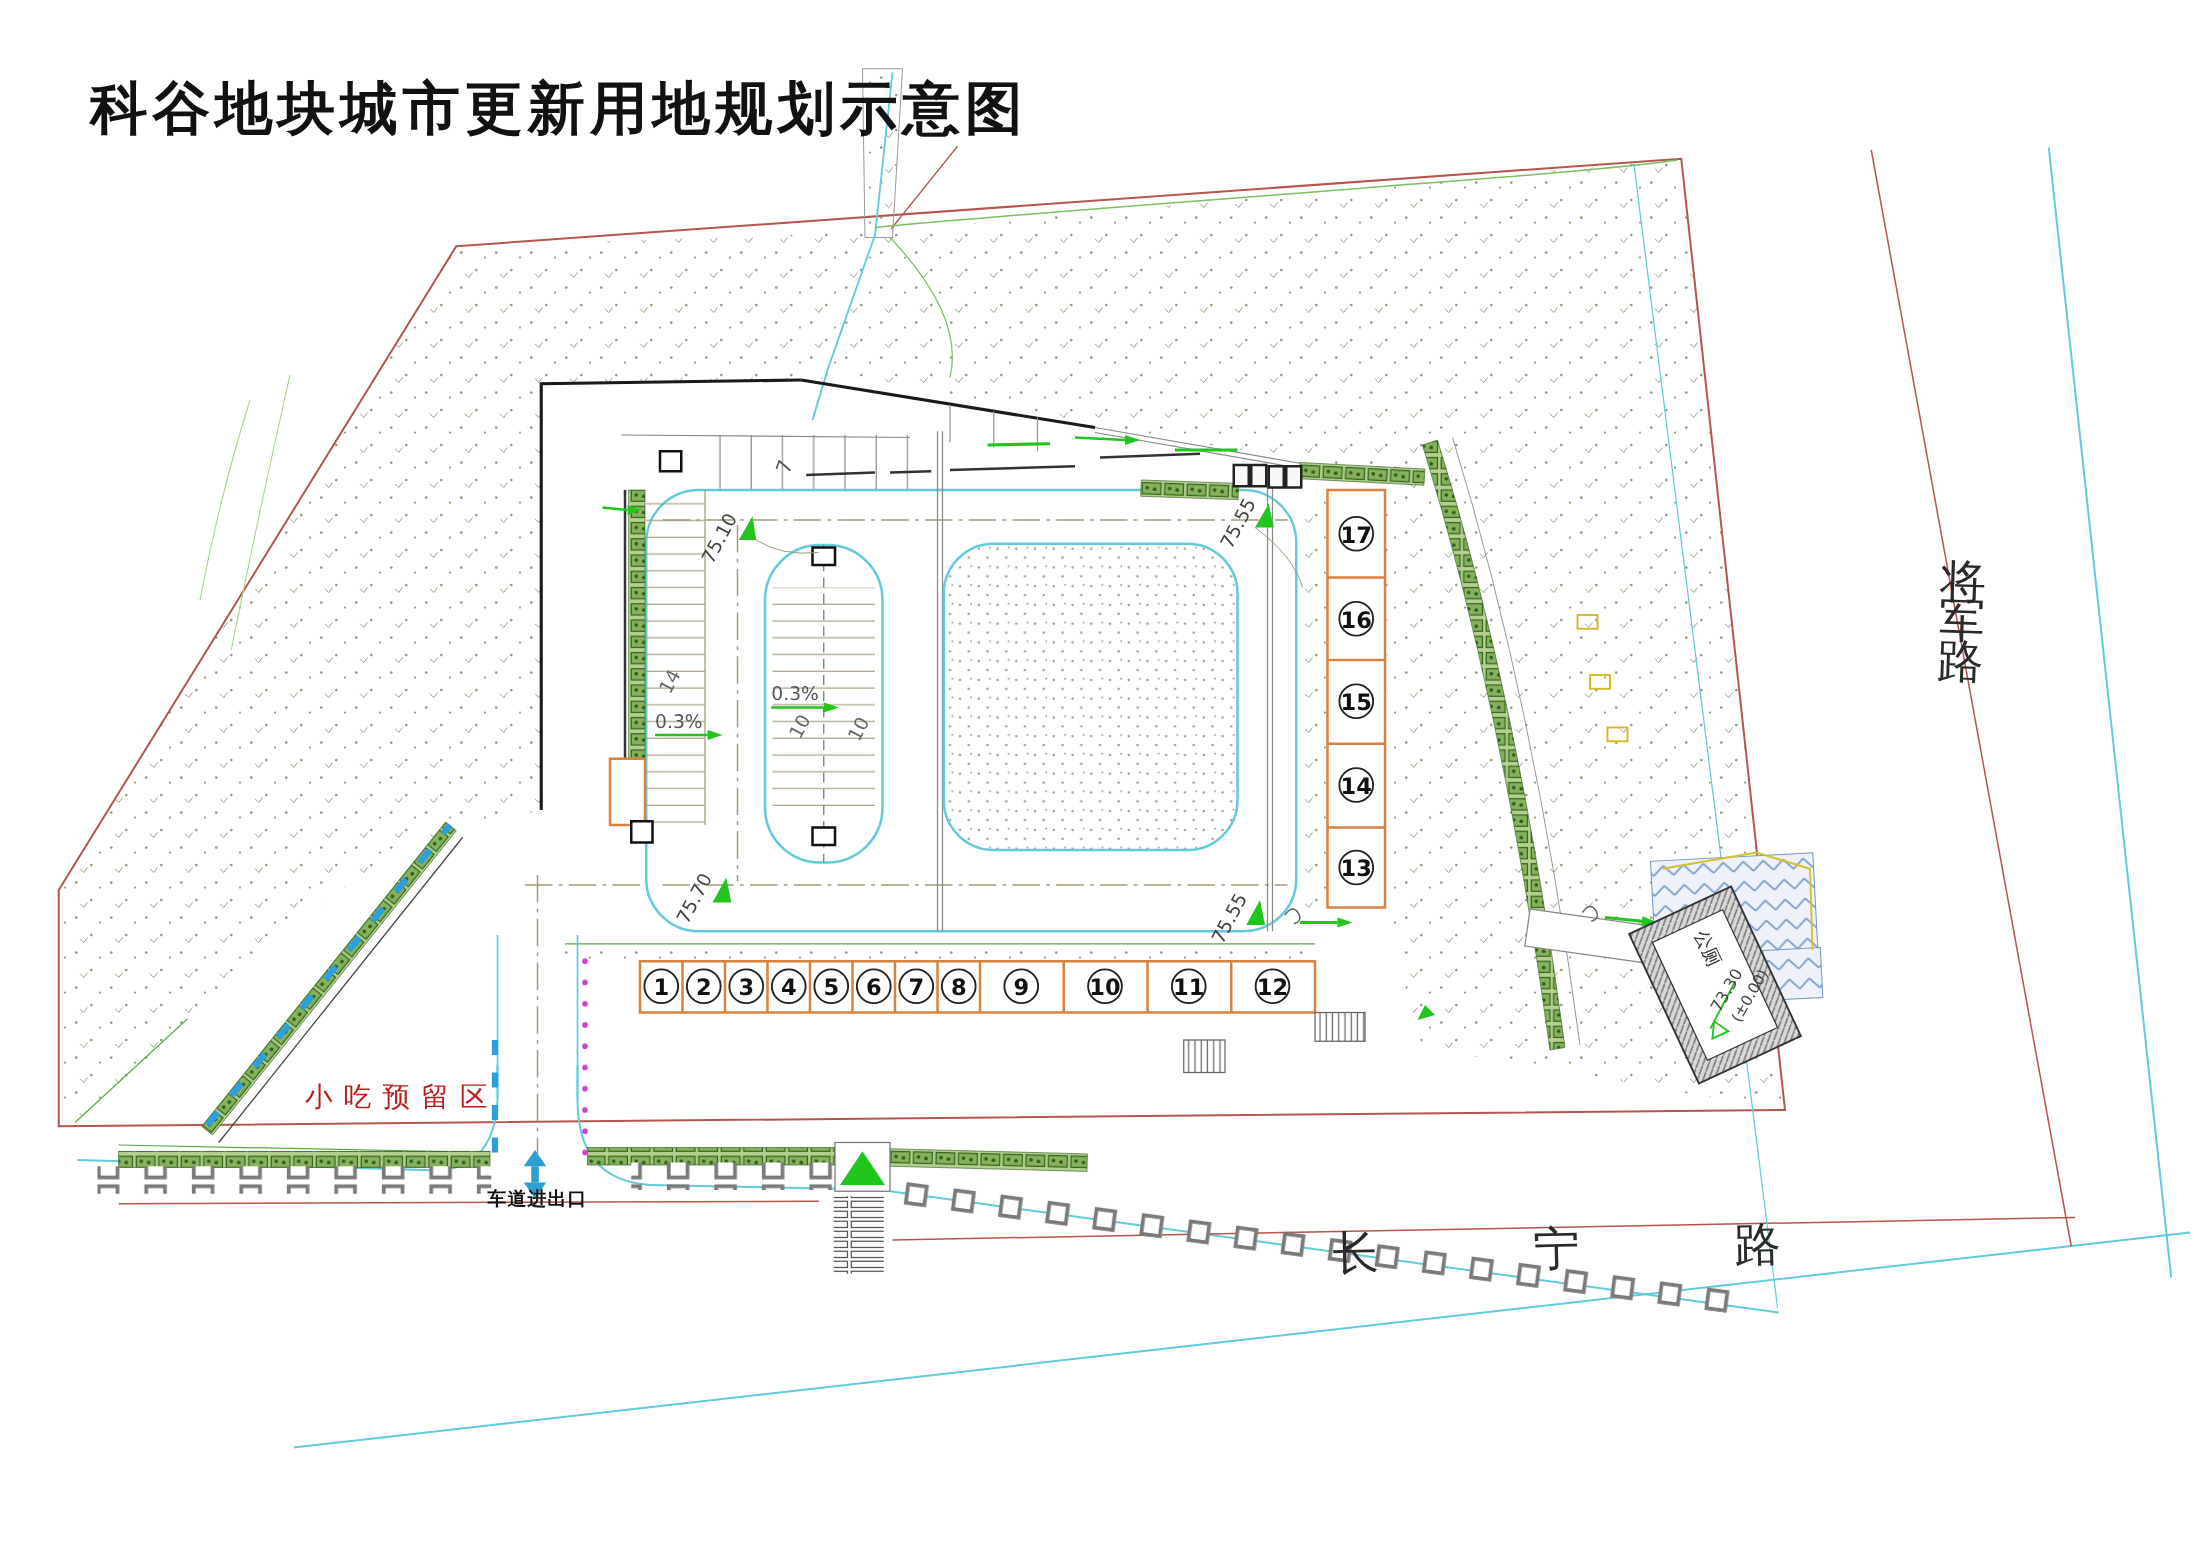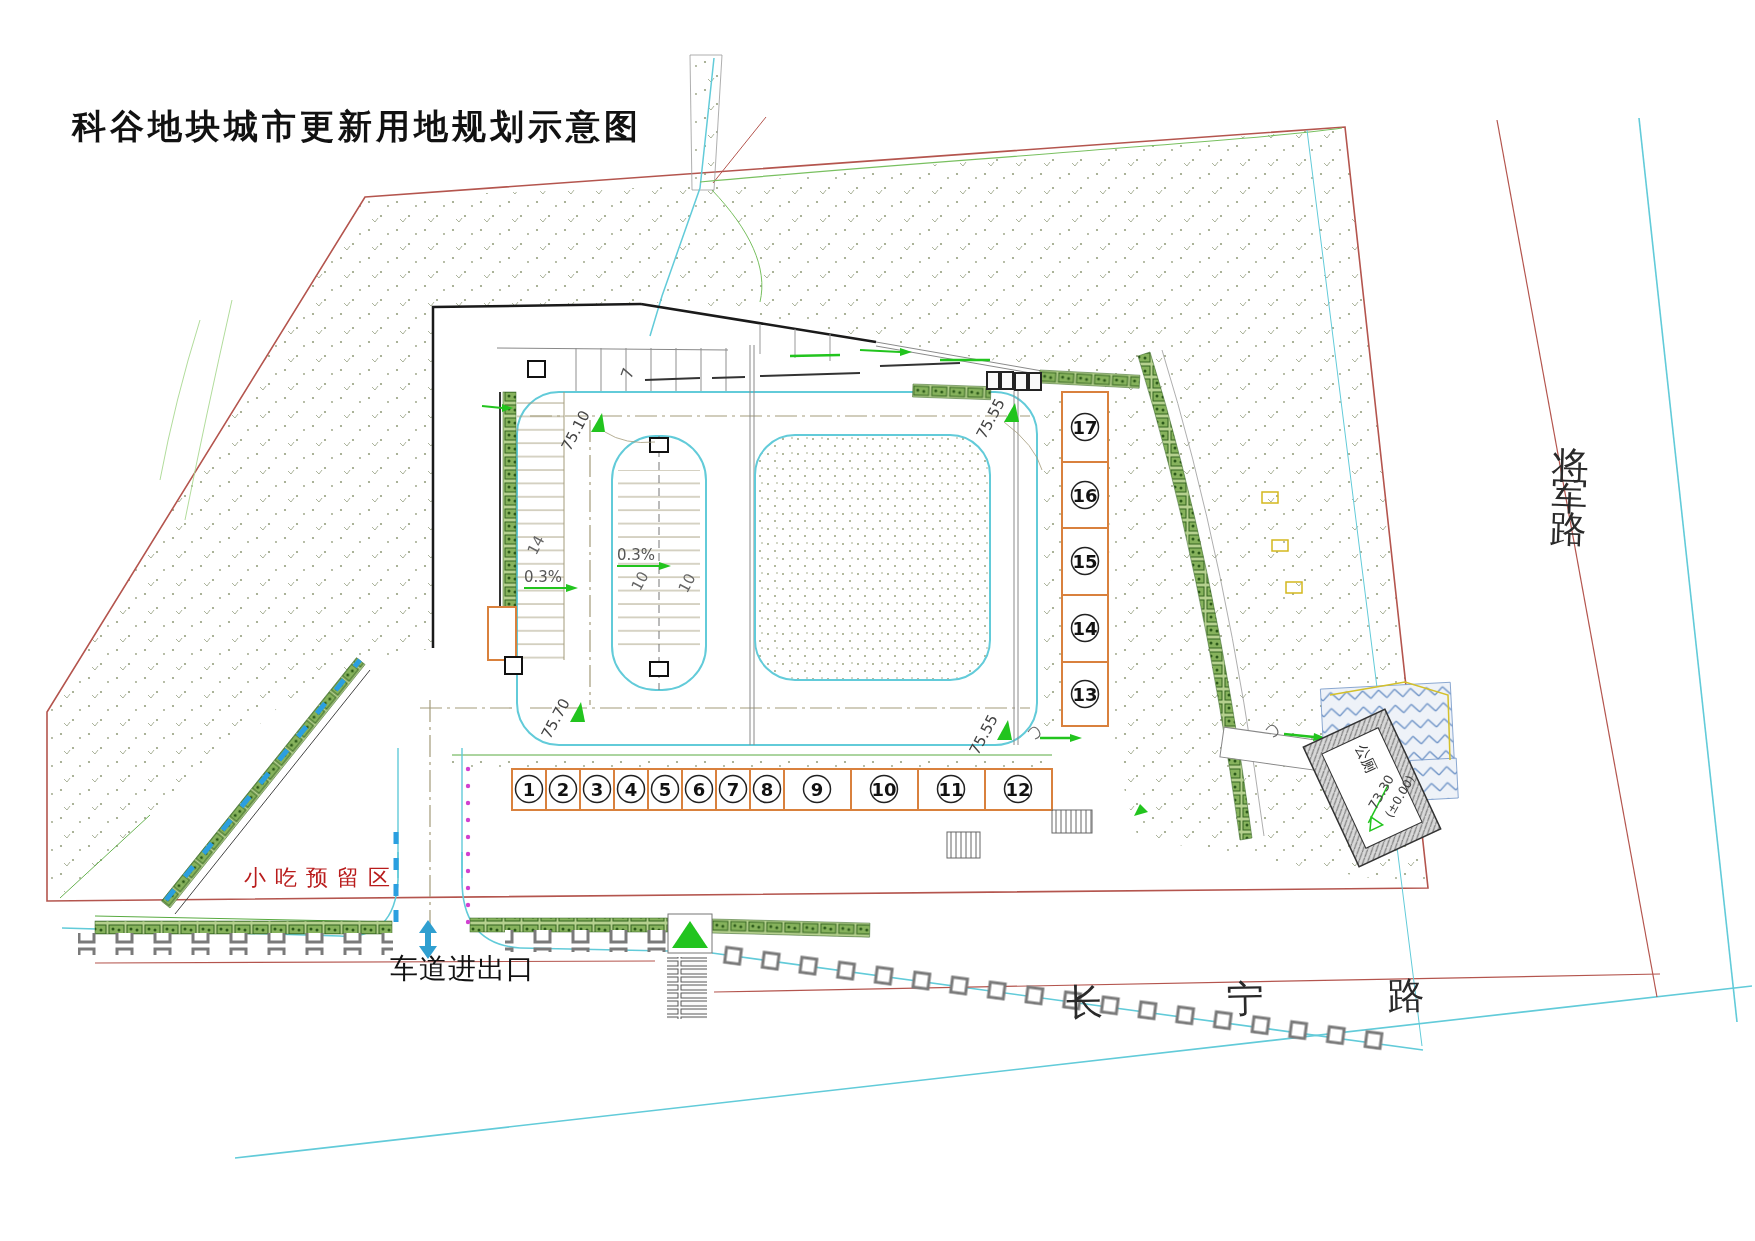--- a/index.html
+++ b/index.html
@@ -1,26 +1,26 @@
 <!DOCTYPE html>
 <html><head>
 <meta charset="utf-8">
 <style>
   html,body{margin:0;padding:0;background:#fff;}
   #stage{position:relative;width:1755px;height:1241px;background:#fff;overflow:hidden;
          font-family:"DejaVu Sans",sans-serif;}
   #plan{position:absolute;left:0;top:0;}
   .t{position:absolute;color:#222;white-space:nowrap;}
-  .title{left:72px;top:56px;font-size:34px;font-weight:900;letter-spacing:4px;color:#111;margin-top:48px;}
+  .title{left:72px;top:56px;font-size:46px;font-weight:900;letter-spacing:4px;color:#111;}
   .road-south{left:1066px;top:974px;font-size:37px;letter-spacing:56px;font-family:"DejaVu Serif",serif;
               color:#2a2a2a;transform:rotate(-1.2deg);}
   .road-east{left:1545px;top:418px;font-size:37px;font-family:"DejaVu Serif",serif;color:#2a2a2a;
              writing-mode:vertical-rl;letter-spacing:32px;transform:rotate(2deg);}
   .snack{left:244px;top:863px;font-size:22px;letter-spacing:9px;font-family:"DejaVu Serif",serif;color:#b91c1c;}
-  .drive{left:390px;top:950px;font-size:28px;font-weight:normal;color:#111;letter-spacing:1px;}
+  .drive{left:390px;top:950px;font-size:15px;font-weight:bold;color:#111;letter-spacing:1px;}
   svg text{font-family:"DejaVu Sans",sans-serif;}
 </style>
 </head>
 <body>
 
 <div id="stage">
 
 <svg id="plan" width="1755" height="1241" viewBox="0 0 1755 1241">
   <defs>
     <pattern id="stipple" width="28" height="28" patternUnits="userSpaceOnUse">

